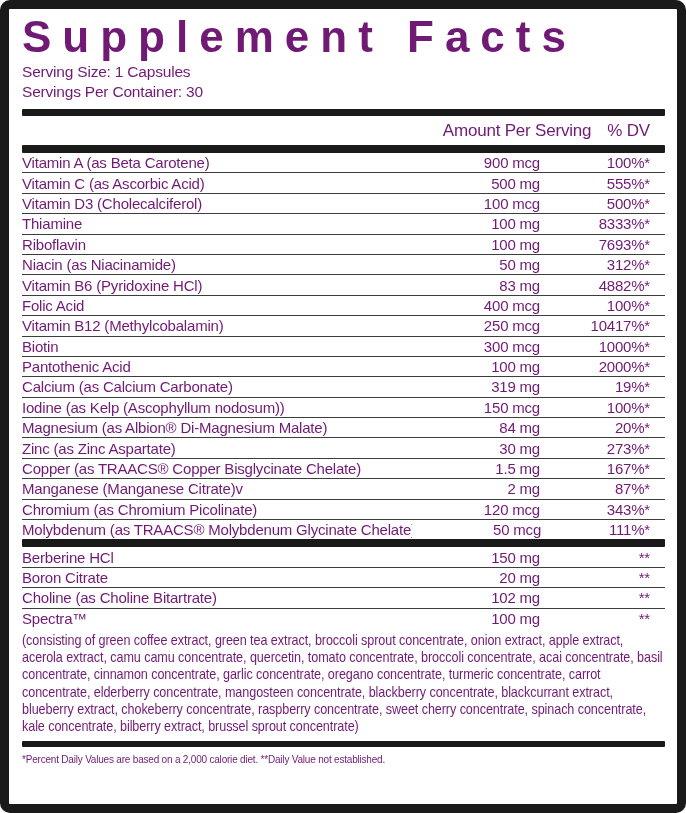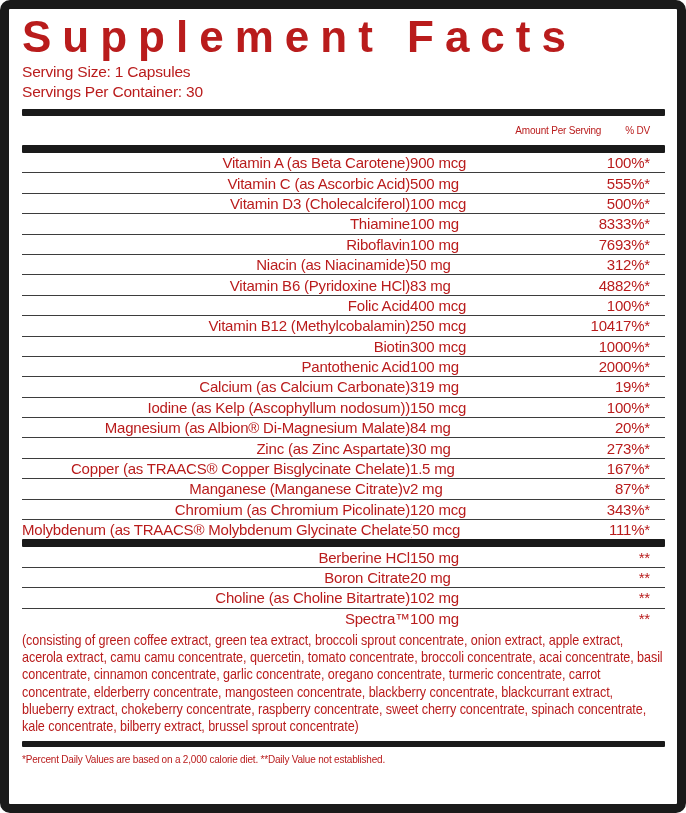--- a/index.html
+++ b/index.html
@@ -6,21 +6,21 @@
   .label {
     box-sizing: border-box;
     width: 686px;
     height: 813px;
     margin: 0;
     background: #ffffff;
     border: 9px solid #1a1a1a;
     border-radius: 10px;
     padding: 2px 12px 0 13px;
     font-family: "Liberation Sans", "DejaVu Sans", sans-serif;
-    color: #b91c1c;
+    color: #701a75;
     overflow: hidden;
   }
   .title {
     font-size: 44px;
     font-weight: 800;
     letter-spacing: 11px;
     line-height: 50px;
     white-space: nowrap;
     margin-top: 1px;
   }
@@ -30,36 +30,36 @@
     letter-spacing: -0.2px;
   }
   .bar { background: #1a1a1a; border-radius: 1px; }
   .bar.medium { height: 7px; margin-top: 7px; }
   .bar.thick  { height: 8px; }
   .bar.footbar { height: 6px; margin-top: 7px; }
   .header-row {
     display: flex;
     justify-content: flex-end;
     align-items: center;
-    gap: 24px;
+    gap: 16px;
     height: 29px;
-    font-size: 10px;
+    font-size: 17px;
     letter-spacing: -0.2px;
     padding-right: 15px;
   }
   .row {
     display: flex;
     align-items: center;
     height: 19.4px;
     font-size: 15px;
     letter-spacing: -0.2px;
   }
   .row + .row { border-top: 1.5px solid #3d3d3d; }
-  .c-name  { flex: 1 1 auto; white-space: nowrap; overflow: hidden; text-align: right; }
-  .c-amount{ width: 130px; white-space: nowrap; }
+  .c-name  { flex: 1 1 auto; white-space: nowrap; overflow: hidden; }
+  .c-amount{ width: 130px; text-align: right; white-space: nowrap; }
   .c-dv    { width: 125px; padding-right: 15px; box-sizing: border-box; text-align: right; white-space: nowrap; }
   .ingredients {
     font-size: 15px;
     line-height: 17.2px;
     letter-spacing: -0.1px;
     width: 765px;
     transform: scaleX(0.8405);
     transform-origin: left top;
     margin-top: 3px;
   }

